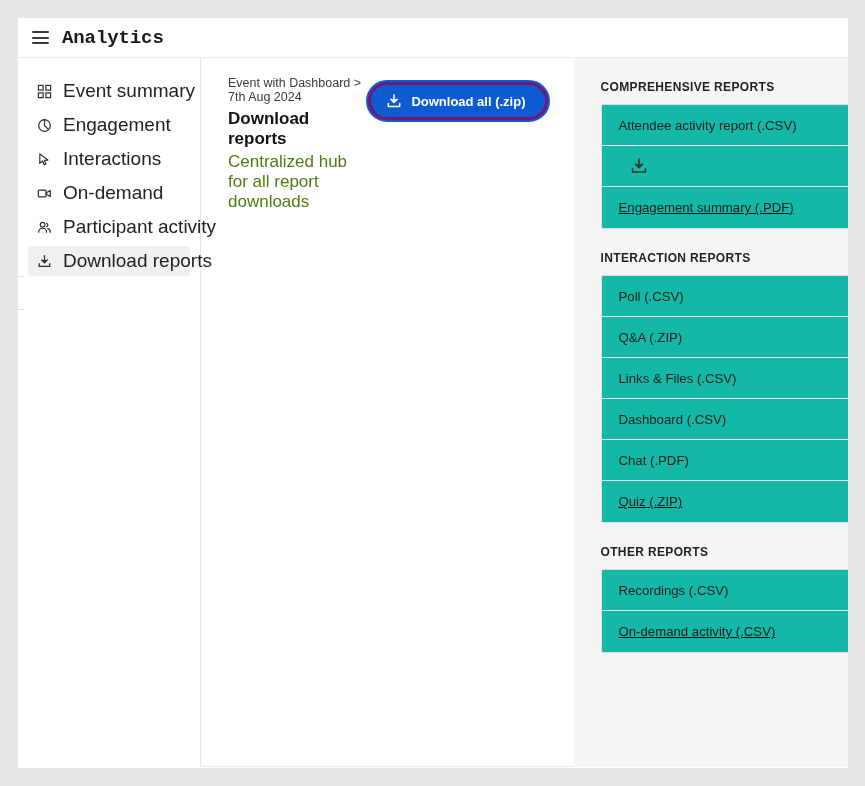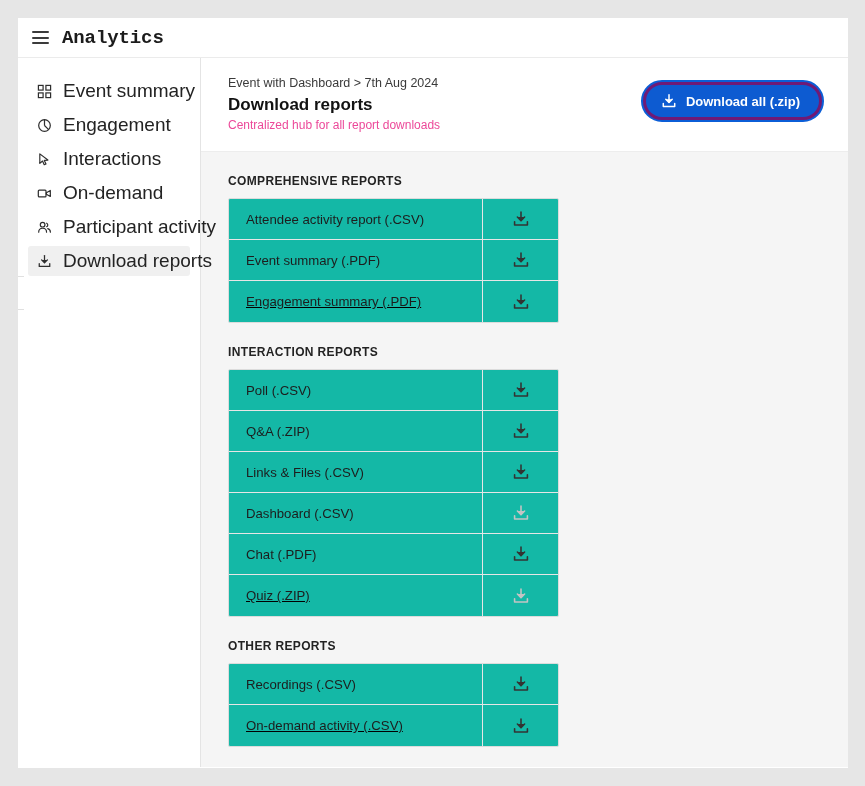--- a/index.html
+++ b/index.html
@@ -106,21 +106,21 @@
     border: 1px solid #e0e0e0;
     border-right: none;
     border-radius: 9px 0 0 9px;
   }
 
   
   .content {
     flex: 1;
     background: #f5f5f5;
     display: flex;
-    flex-direction: column;
+    flex-direction: row;
     overflow: hidden;
   }
 
   .content-head {
     background: #ffffff;
     padding: 18px 22px 14px 27px;
     display: flex;
     justify-content: space-between;
     align-items: flex-start;
     border-bottom: 1px solid #ededed;
@@ -131,22 +131,22 @@
     color: #3a3a3a;
     margin-bottom: 5px;
   }
   .page-title {
     font-size: 17px;
     font-weight: bold;
     color: #121212;
     margin-bottom: 3px;
   }
   .page-sub {
-    font-size: 12px;
-    color: #ec4899;
+    font-size: 17px;
+    color: #4d7c0f;
   }
 
   
   .dl-all-wrap {
     border: 2px solid #0b5ed7;
     border-radius: 22px;
     padding: 3px;
     background: #701a75;
     margin-top: 4px;
     margin-right: 2px;
@@ -336,21 +336,20 @@
               <div class="report-name">Attendee activity report (.CSV)</div>
               <div class="report-dl">
                 <svg width="18" height="18" viewBox="0 0 16 16" fill="none" stroke="currentColor" stroke-width="1.4" stroke-linecap="round" stroke-linejoin="round">
                     <path d="M8 1.8 V9.2"></path>
                     <path d="M4.8 6.2 L8 9.5 L11.2 6.2" fill="currentColor"></path>
                     <path d="M2.3 10.4 V13.4 H13.7 V10.4"></path>
                   </svg>
               </div>
             </div>
             <div class="report-row">
-              <div class="report-name">Event summary (.PDF)</div>
               <div class="report-dl">
                 <svg width="18" height="18" viewBox="0 0 16 16" fill="none" stroke="currentColor" stroke-width="1.4" stroke-linecap="round" stroke-linejoin="round">
                     <path d="M8 1.8 V9.2"></path>
                     <path d="M4.8 6.2 L8 9.5 L11.2 6.2" fill="currentColor"></path>
                     <path d="M2.3 10.4 V13.4 H13.7 V10.4"></path>
                   </svg>
               </div>
             </div>
             <div class="report-row">
               <div class="report-name">Engagement summary (.PDF)</div>

